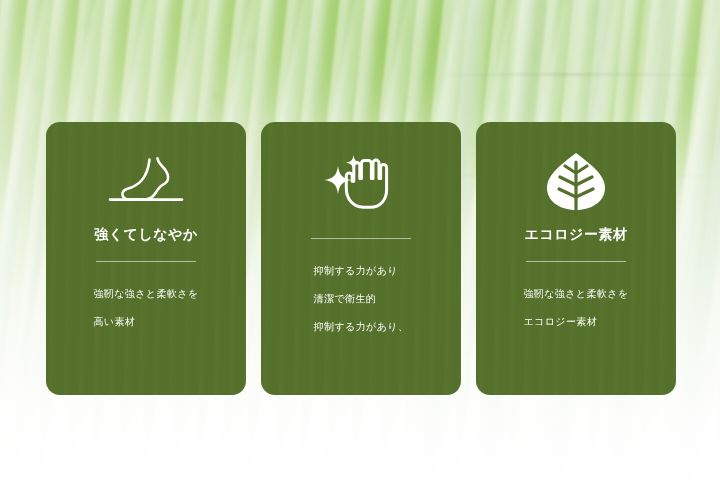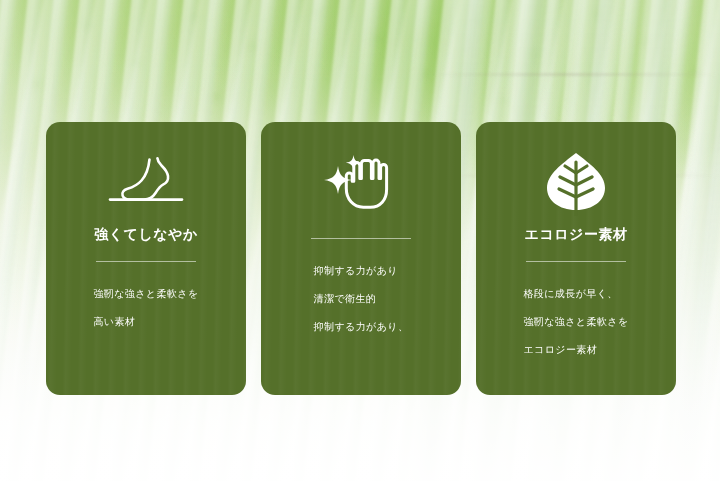--- a/index.html
+++ b/index.html
@@ -315,20 +315,19 @@
             <path d="M31 33 L15 25"></path>
             <path d="M31 33 L47 25"></path>
             <path d="M31 45 L14 37"></path>
             <path d="M31 45 L48 37"></path>
           </g>
         </svg>
       </div>
       <div class="card-title">エコロジー素材</div>
       <div class="card-divider"></div>
       <div class="card-body">
-        <span>格段に成長が早く、</span>
         <span>強靭な強さと柔軟さを</span>
         <span>エコロジー素材</span>
       </div>
     </div>
 
   </div>
 </div>
 
 </body></html>

